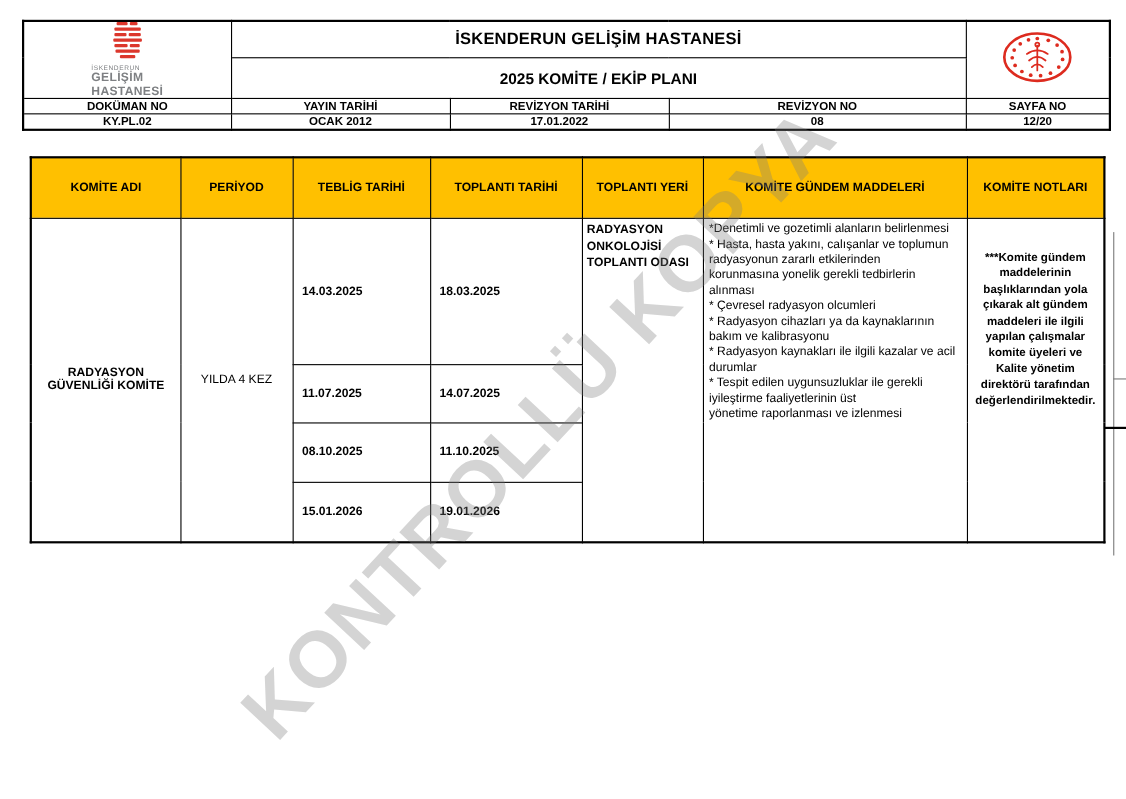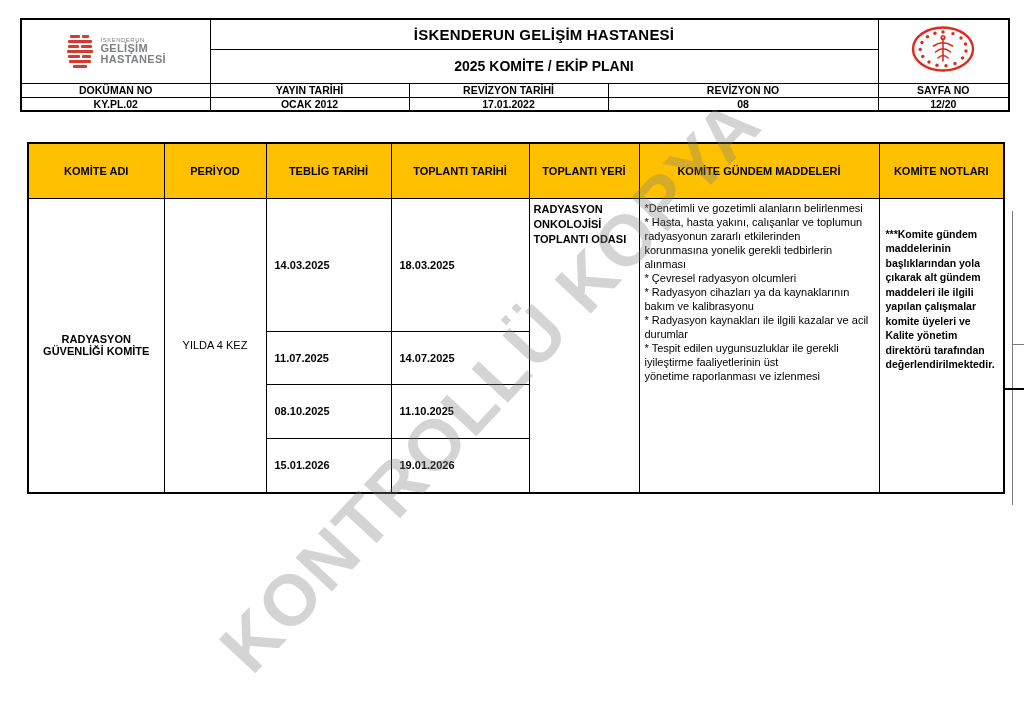--- a/index.html
+++ b/index.html
@@ -10,42 +10,42 @@
   
   table { border-collapse:collapse; table-layout:fixed; }
   #doc-header { position:absolute; left:20px; top:18px; width:988px; border:2px solid #000; }
   #doc-header td { border:1px solid #000; text-align:center; vertical-align:middle; }
   #doc-header .title-cell   { font-size:15px; font-weight:bold; letter-spacing:.2px; }
   #doc-header .subtitle-cell{ font-size:14px; font-weight:bold; }
   #doc-header .lbl { font-size:10.5px; font-weight:bold; height:14px; }
   #doc-header .val { font-size:10.5px; font-weight:bold; height:14px;margin-top:48px; }
 
   
-  .hosp-logo { display:flex; align-items:center; justify-content:center; gap:7px; }
+  .hosp-logo { display:flex; align-items:center; justify-content:center; gap:7px;flex-direction:column; }
   .logo-bars { display:flex; flex-direction:column; gap:2px; width:28px; }
   .logo-bars .r { display:flex; gap:2px; justify-content:center; }
   .logo-bars .b { height:3px; background:#DC372C; border-radius:1px; }
   .logo-text { text-align:left; color:#7e8083; line-height:1.05; }
   .logo-text .t1 { font-size:6px; letter-spacing:.5px; }
   .logo-text .t2 { font-size:11px; font-weight:bold; letter-spacing:.3px; }
   .logo-text .t3 { font-size:11px; font-weight:bold; letter-spacing:.3px; }
 
   
   #plan { position:absolute; left:27px; top:142px; width:976px; border:2px solid #000; }
   #plan th, #plan td { border:1px solid #000; }
   #plan th { background:#FFC000; font-size:11px; font-weight:bold; text-align:center;
              vertical-align:middle; height:55px; padding:2px; }
   td.c-name   { font-size:11px; font-weight:bold; text-align:center; vertical-align:middle; padding:0 6px; }
   td.c-period { font-size:11px; font-weight:normal; text-align:center; vertical-align:middle; }
   td.c-date   { font-size:11px; font-weight:bold; text-align:left; vertical-align:middle; padding-left:8px; }
   td.c-place  { font-size:11px; font-weight:bold; text-align:left; vertical-align:top;
                 padding:3px 4px; line-height:15px; white-space:pre-line; }
   td.c-agenda { font-size:11px; font-weight:normal; text-align:left; vertical-align:top;
                 padding:2px 5px; line-height:14px; white-space:pre-line;margin-left:44px; }
-  td.c-notes  { font-size:10.5px; font-weight:bold; text-align:left; vertical-align:top;
+  td.c-notes  { font-size:10.5px; font-weight:bold; text-align:center; vertical-align:top;
                 padding:28px 6px 0 6px; line-height:14.5px; white-space:pre-line; }
 
   
   .sliver { position:absolute; background:#7a7a7a; }
   #sliver-v  { left:1012px; top:211px; width:1px;  height:294px; }
   #sliver-h1 { left:1012px; top:344px; width:12px; height:1px; }
   #sliver-h2 { left:1004px; top:388px; width:20px; height:2px; background:#000; }
 
   
   #watermark { position:absolute; left:490px; top:385px;

